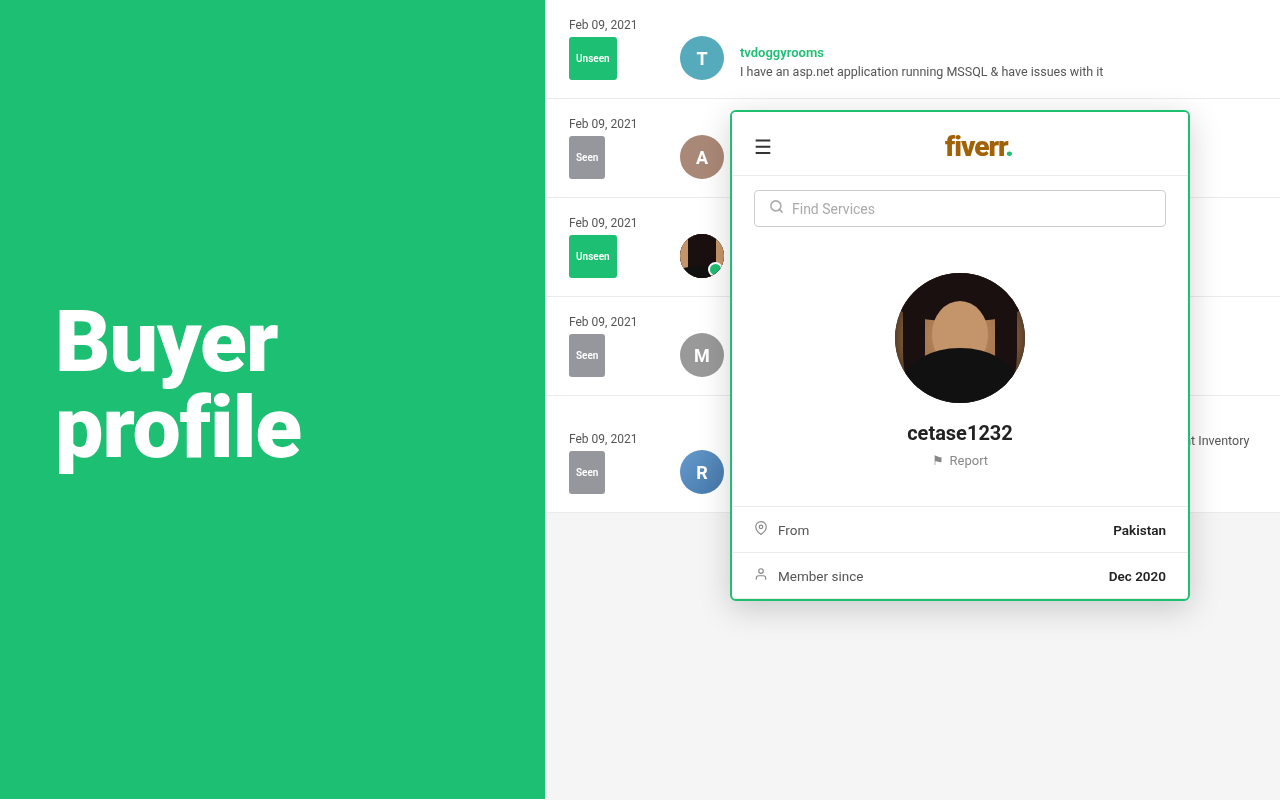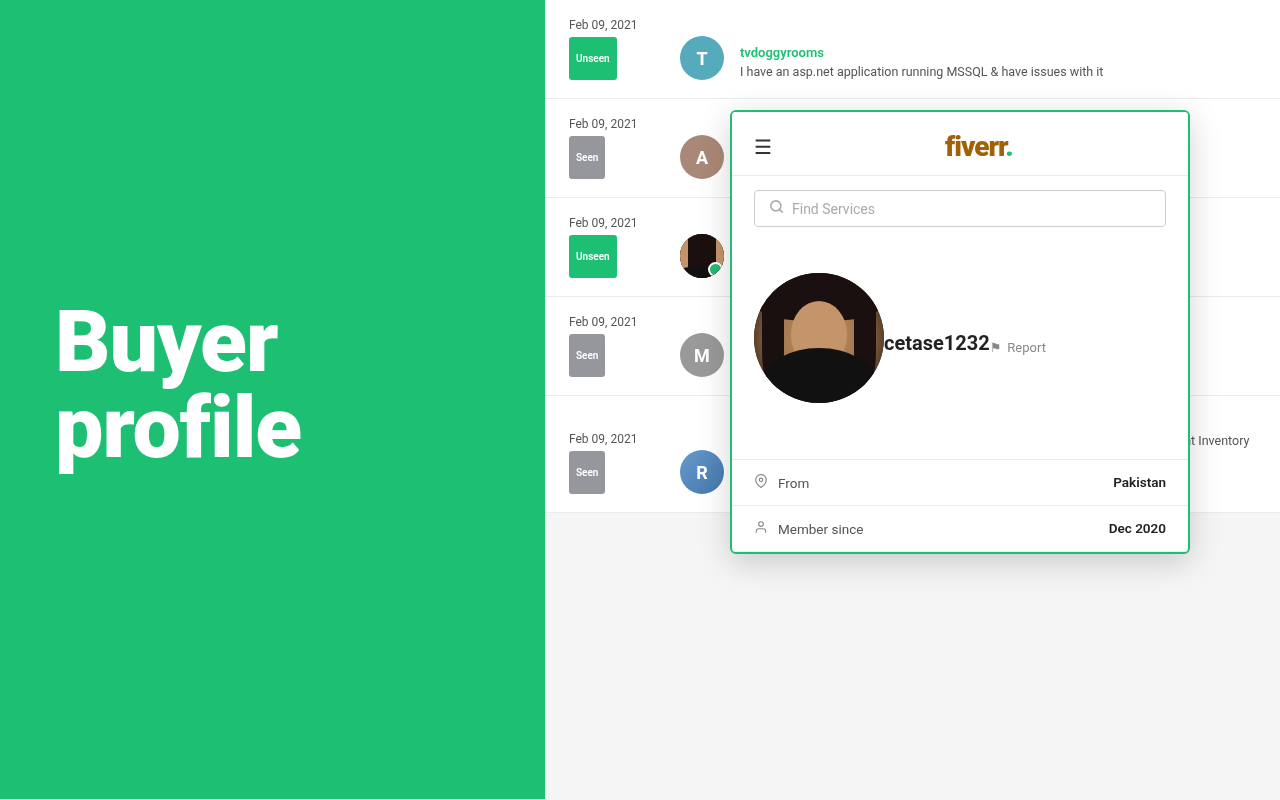--- a/index.html
+++ b/index.html
@@ -208,21 +208,21 @@
     }
     .search-input-text {
       font-size: 14px;
       color: #aaa;
       flex: 1;
     }
 
     
     .profile-card {
       display: flex;
-      flex-direction: row;
+      flex-direction: column;
       align-items: center;
       padding: 32px 22px 22px 22px;
       background: #fff;
     }
 
     .profile-username {
       font-size: 20px;
       font-weight: 700;
       color: #222;
       margin-bottom: 8px;
@@ -237,20 +237,21 @@
     }
 
     
     .profile-info {
       width: 100%;
       border-top: 1px solid #ebebeb;
       margin-top: 16px;
     }
     .info-row {
       display: flex;
+      align-items: center;
       justify-content: space-between;
       padding: 14px 22px;
       border-bottom: 1px solid #ebebeb;
     }
     .info-left {
       display: flex;
       align-items: center;
       gap: 10px;
       font-size: 13.5px;
       color: #555;

